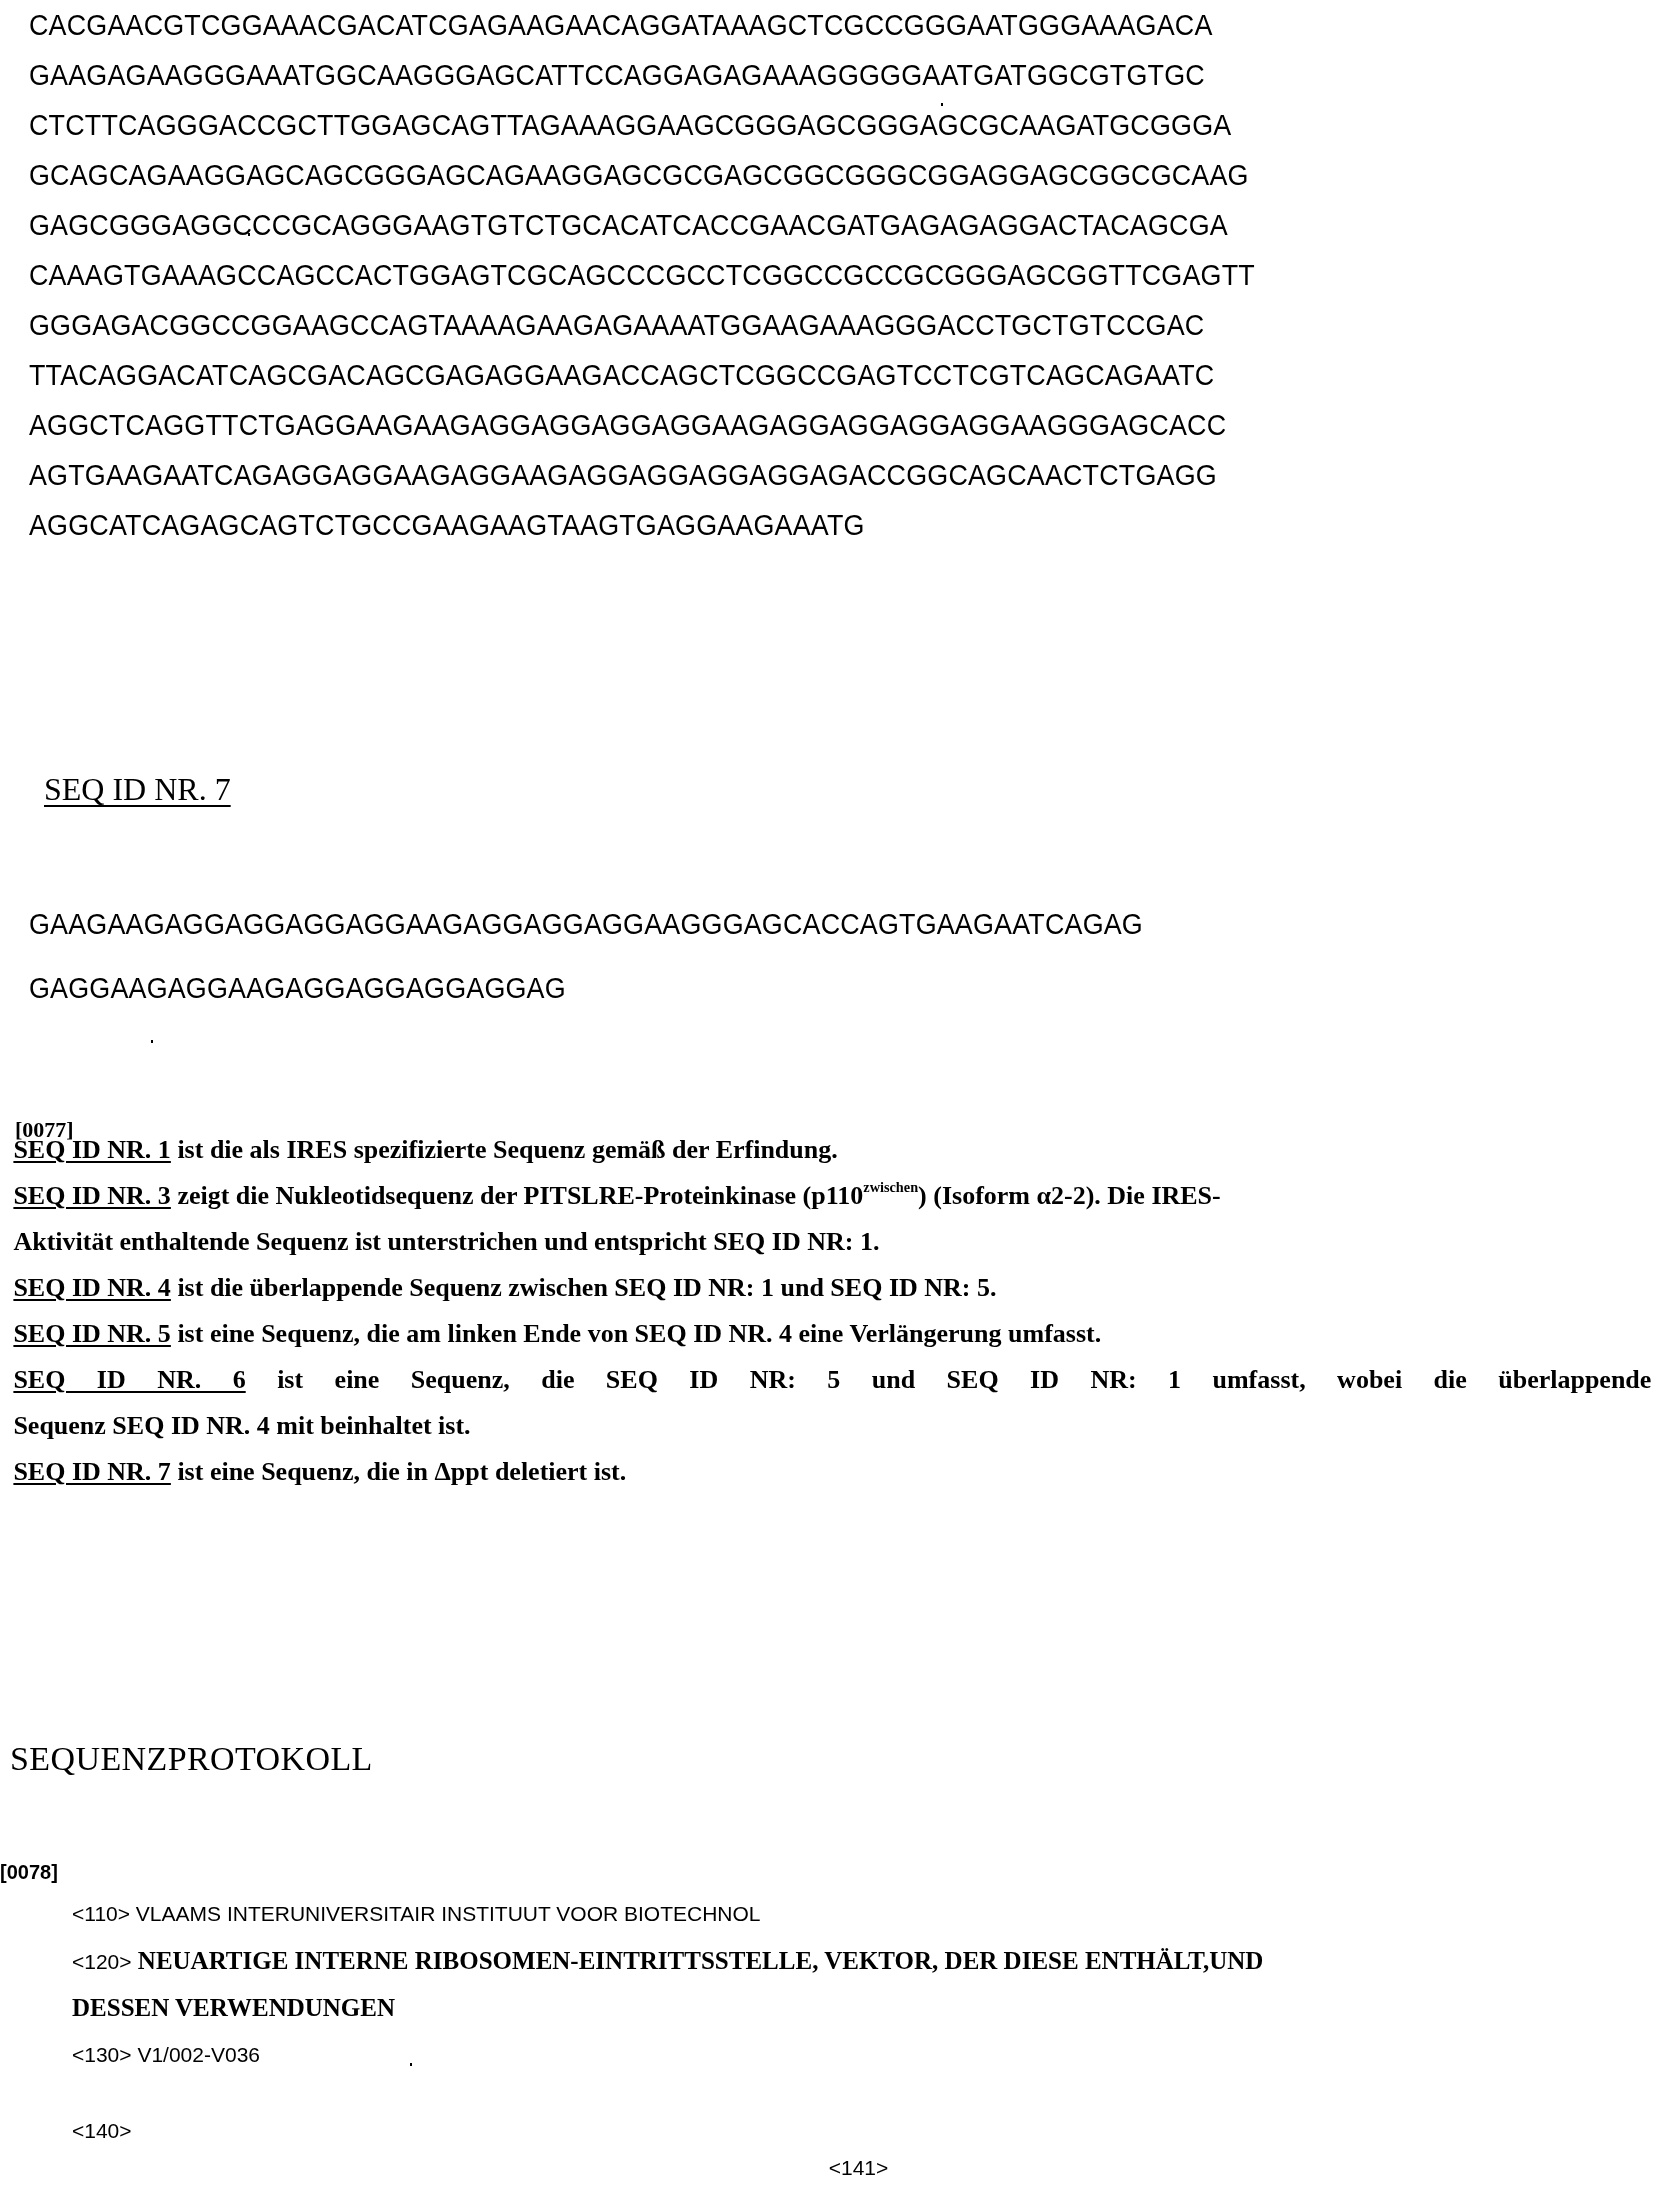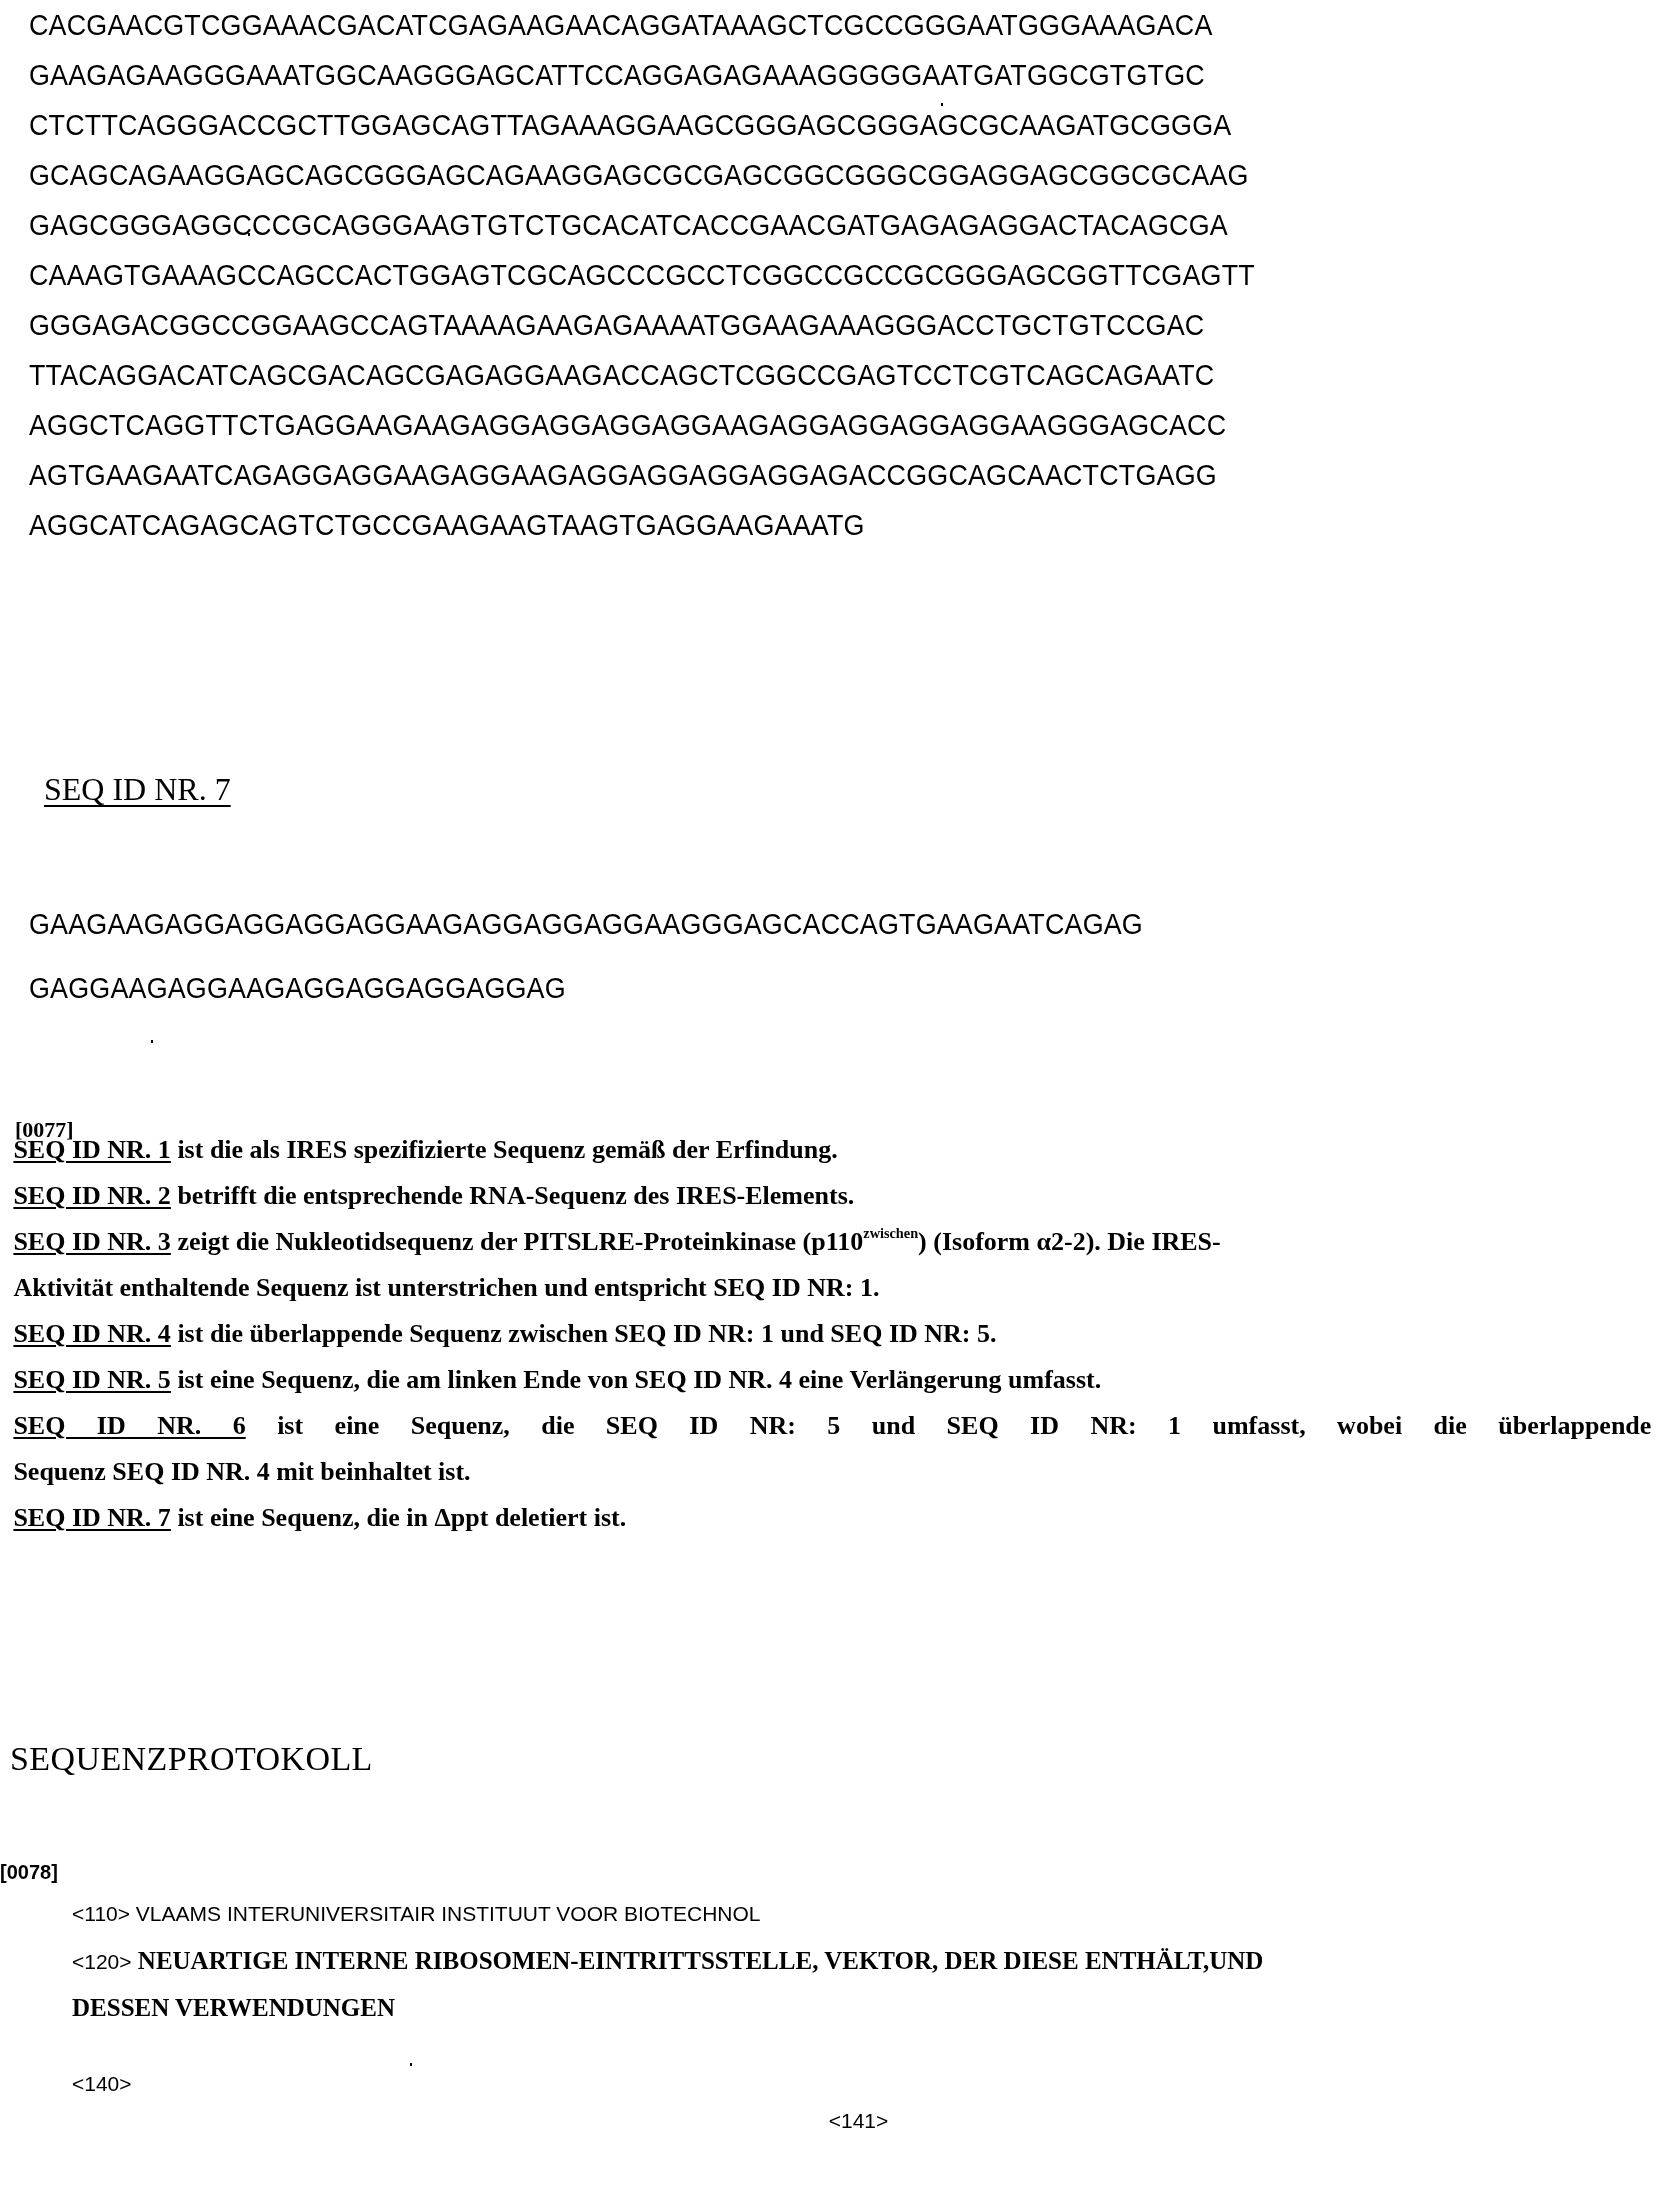--- a/index.html
+++ b/index.html
@@ -157,23 +157,20 @@
   <div class="seq-line">GAGGAAGAGGAAGAGGAGGAGGAGGAG</div>
 </div>
 
 <div class="para-num" style="left:15px; top:1077px;">[0077]</div>
 
 <div class="desc-block">
   <div class="desc-line">
     <span class="seq-ref">SEQ ID NR. 1</span><span> ist die als IRES spezifizierte Sequenz gemäß der Erfindung.</span>
   </div>
   <div class="desc-line">
-    <span class="seq-ref">SEQ ID NR. 2</span><span> betrifft die entsprechende RNA-Sequenz des IRES-Elements.</span>
-  </div>
-  <div class="desc-line">
     <span class="seq-ref">SEQ ID NR. 3</span><span> zeigt die Nukleotidsequenz der PITSLRE-Proteinkinase (p110</span><sup class="small">zwischen</sup><span>) (Isoform α2-2). Die IRES-</span>
   </div>
   <div class="desc-line">Aktivität enthaltende Sequenz ist unterstrichen und entspricht SEQ ID NR: 1.</div>
   <div class="desc-line">
     <span class="seq-ref">SEQ ID NR. 4</span><span> ist die überlappende Sequenz zwischen SEQ ID NR: 1 und SEQ ID NR: 5.</span>
   </div>
   <div class="desc-line">
     <span class="seq-ref">SEQ ID NR. 5</span><span> ist eine Sequenz, die am linken Ende von SEQ ID NR. 4 eine Verlängerung umfasst.</span>
   </div>
   <div class="desc-line justify">
@@ -189,17 +186,20 @@
 <div class="para-num" style="left:0px; top:1821px; font-family:'Liberation Sans', sans-serif; font-size:20px;">[0078]</div>
 
 <div class="listing">
   <div class="listing-line sans">
     <span>&lt;110&gt;</span><span> VLAAMS INTERUNIVERSITAIR INSTITUUT VOOR BIOTECHNOL</span>
   </div>
   <div class="listing-line bold">
     <span class="tag">&lt;120&gt;</span><span> NEUARTIGE INTERNE RIBOSOMEN-EINTRITTSSTELLE, VEKTOR, DER DIESE ENTHÄLT,UND</span>
   </div>
   <div class="listing-line bold">DESSEN VERWENDUNGEN</div>
+  <div class="listing-line sans">
+    <span>&lt;130&gt;</span><span> V1/002-V036</span>
+  </div>
   <div class="gap"></div>
   <div class="listing-line sans" style="height:37px; line-height:37px;">&lt;140&gt;</div>
   <div class="listing-line sans" style="height:37px; line-height:37px;text-align:center;">&lt;141&gt;</div>
 </div>
 
 
 </body></html>

